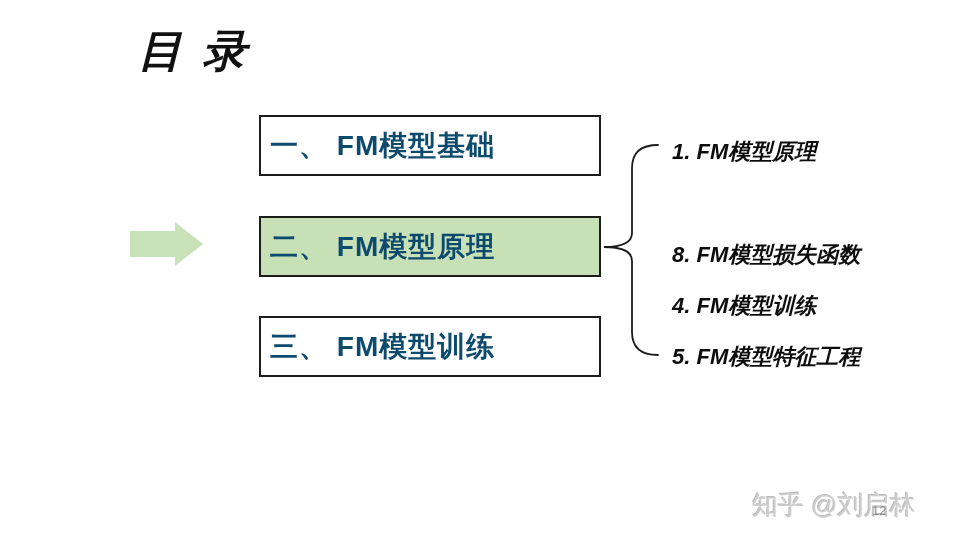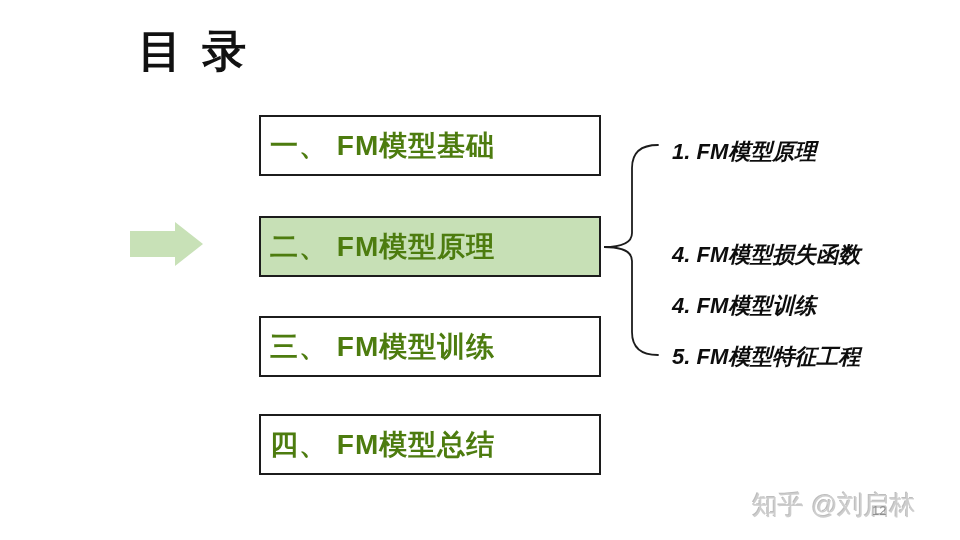--- a/index.html
+++ b/index.html
@@ -13,37 +13,38 @@
   }
   .page-title {
     position: absolute;
     left: 138px;
     top: 22px;
     font-size: 44px;
     font-weight: 800;
     color: #111111;
     letter-spacing: 4px;
     white-space: pre;
+    font-style: italic;
   }
   .toc-box {
     position: absolute;
     left: 259px;
     width: 329px;
     height: 57px;
     background: #ffffff;
     border: 2px solid #1c1c1c;
     display: flex;
     align-items: center;
     padding-left: 9px;
     box-sizing: content-box;
   }
   .toc-box .label {
     font-size: 28px;
     font-weight: 700;
-    color: #4d7c0f;
+    color: #0c4a6e;
     white-space: pre;
     letter-spacing: 1px;
   }
   .toc-box.active { background: #c7e0b6; }
   .pos-1 { top: 115px; }
   .pos-2 { top: 216px; align-items: center; }
   .pos-3 { top: 316px; }
   .pos-4 { top: 414px; }
   .arrow-svg {
     position: absolute;
@@ -100,29 +101,26 @@
 
   <div class="toc-box pos-1">
     <span class="label">一、 FM模型基础</span>
   </div>
   <div class="toc-box pos-2 active">
     <span class="label">二、 FM模型原理</span>
   </div>
   <div class="toc-box pos-3">
     <span class="label">三、 FM模型训练</span>
   </div>
-  <div class="toc-box pos-4">
-    <span class="label">四、 FM模型总结</span>
-  </div>
 
   <svg class="brace-svg" width="62" height="220" viewBox="0 0 62 220">
     <path d="M 58 5 Q 32 5 32 28 L 32 93 Q 32 107 4 107 Q 32 107 32 121 L 32 192 Q 32 215 58 215" fill="none" stroke="#1c1c1c" stroke-width="1.8" stroke-linecap="round"></path>
   </svg>
 
   <div class="sub-item sub-1">1. FM模型原理</div>
-  <div class="sub-item sub-3">4. FM模型损失函数</div>
+  <div class="sub-item sub-3">8. FM模型损失函数</div>
   <div class="sub-item sub-4">4. FM模型训练</div>
   <div class="sub-item sub-5">5. FM模型特征工程</div>
 
   <div class="watermark">知乎 @刘启林</div>
   <div class="page-number">12</div>
 
 </div>
 
 </body></html>

